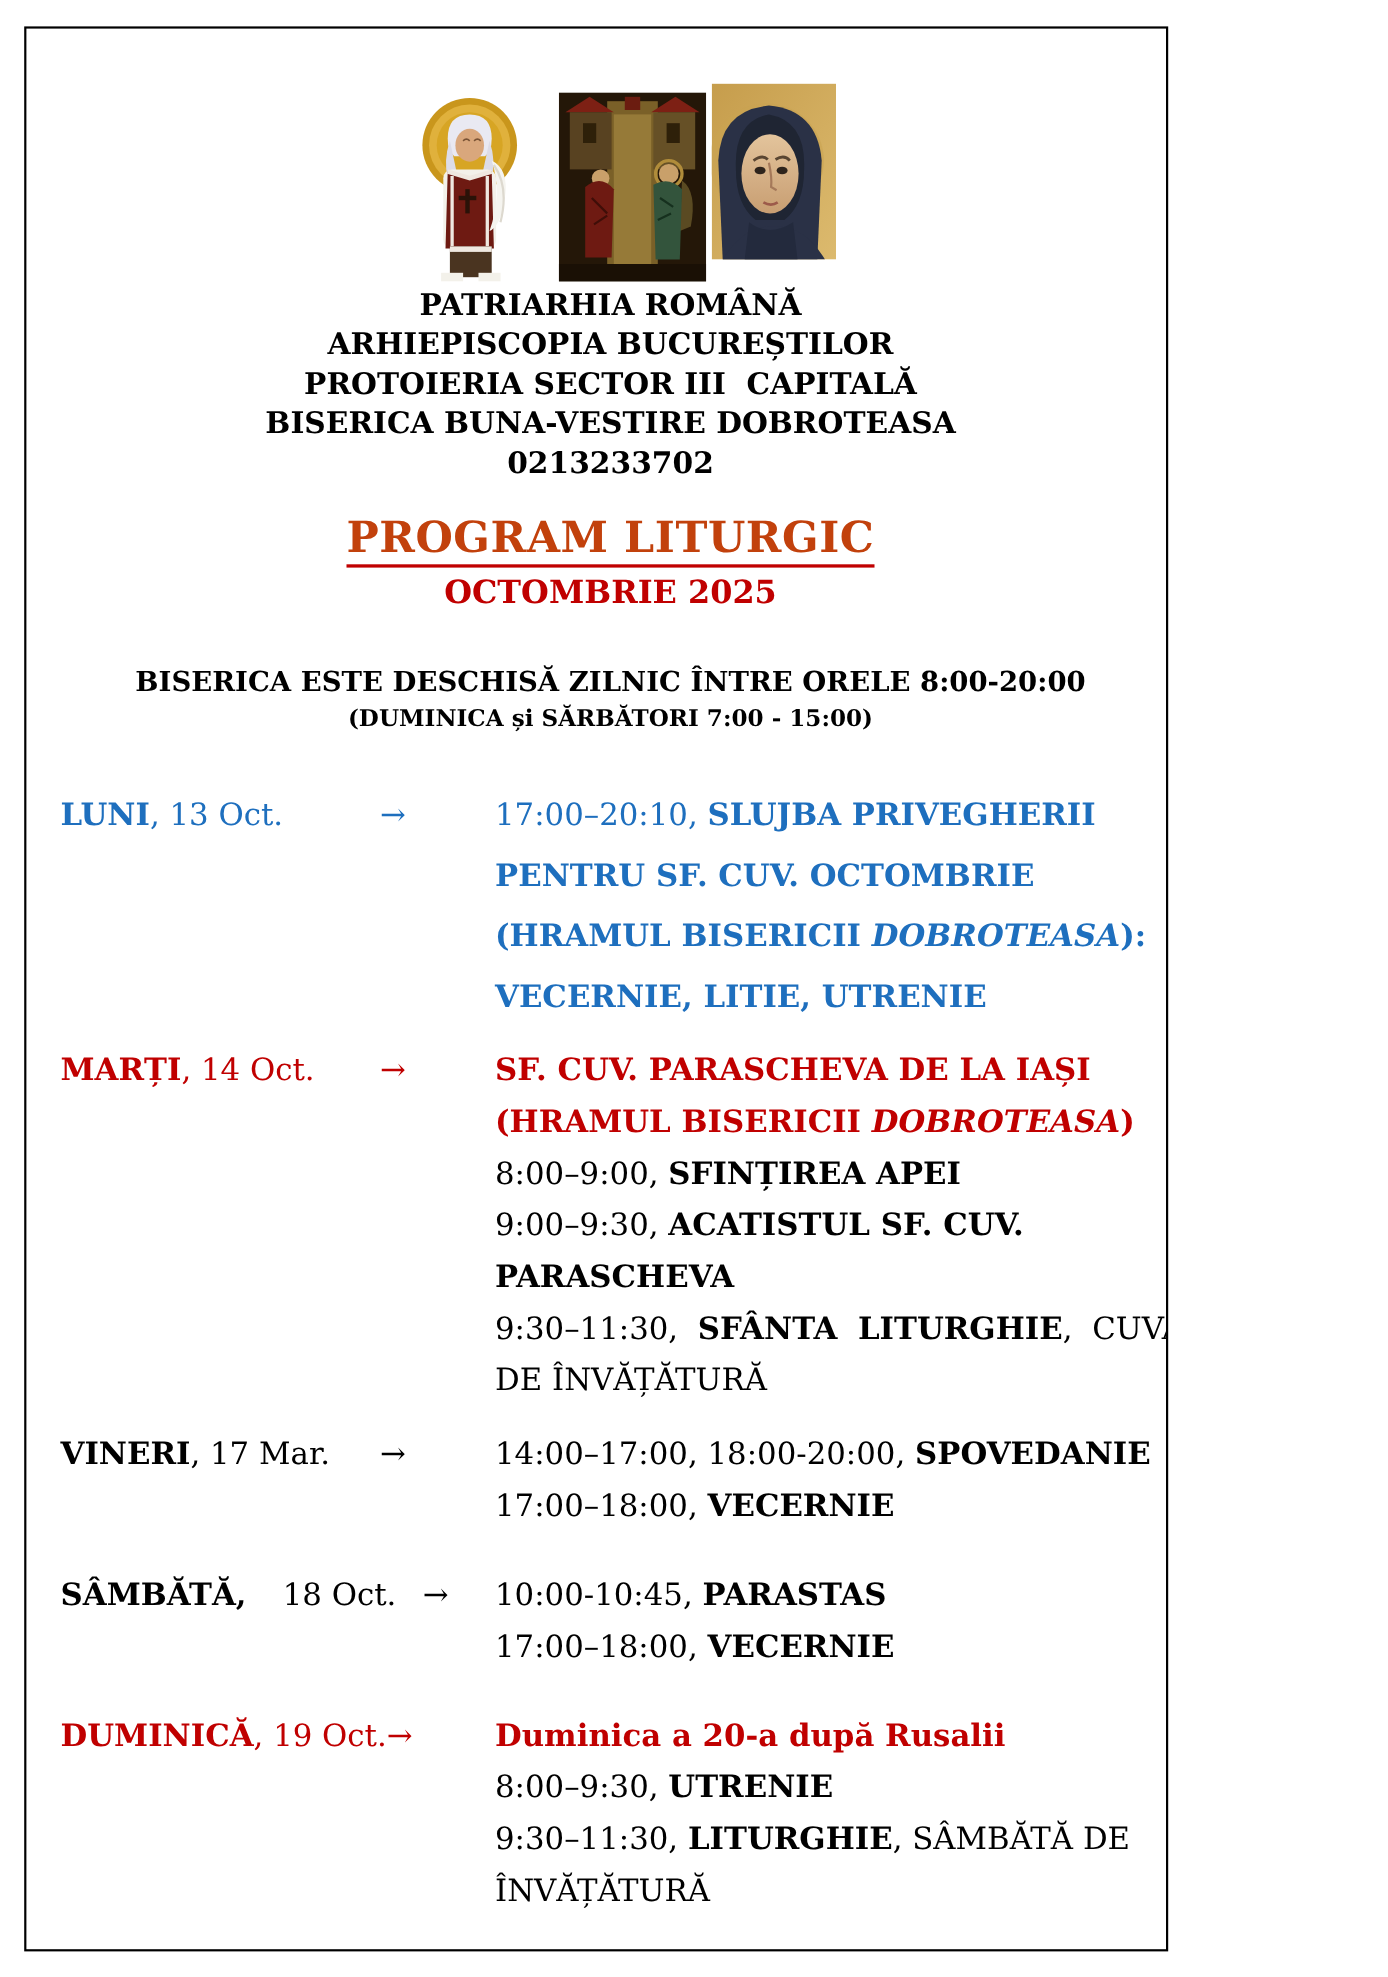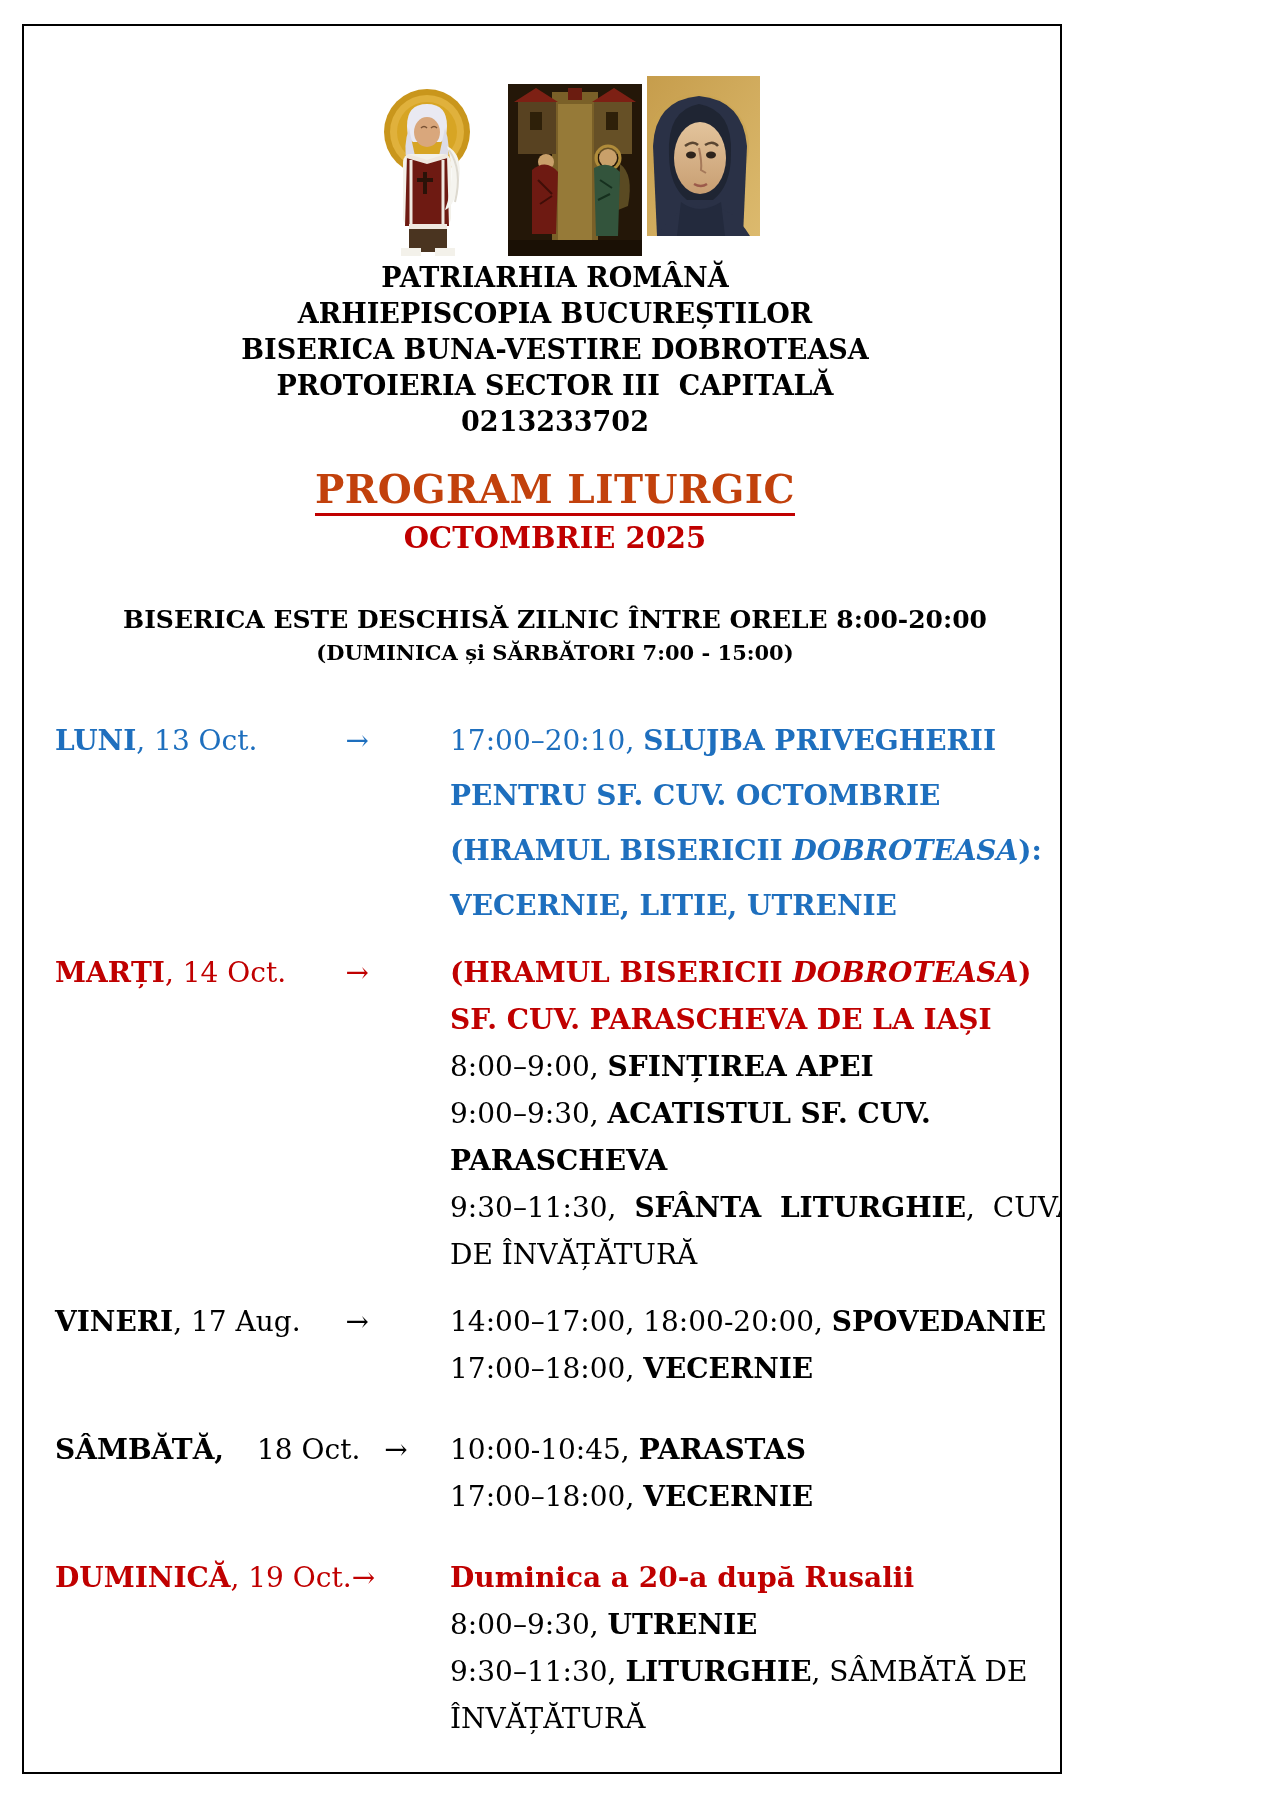--- a/index.html
+++ b/index.html
@@ -118,22 +118,22 @@
           <path d="M47 108 q7 4 13 0" stroke="#9c5a4a" stroke-width="2.5" fill="none"></path>
           <path d="M10 160 Q30 128 56 130 Q84 128 103 160 Z" fill="#2a3146"></path>
           <path d="M34 126 Q52 140 74 126 L78 160 L30 160 Z" fill="#232a3d"></path>
         </svg>
       </span>
     </div>
 
     <div class="org">
       <div>PATRIARHIA ROMÂNĂ</div>
       <div>ARHIEPISCOPIA BUCUREȘTILOR</div>
+      <div>PROTOIERIA SECTOR III&nbsp; CAPITALĂ</div>
       <div>BISERICA BUNA-VESTIRE DOBROTEASA</div>
-      <div>PROTOIERIA SECTOR III&nbsp; CAPITALĂ</div>
       <div>0213233702</div>
     </div>
 
     <div class="title-wrap">
       <span class="title">PROGRAM LITURGIC</span>
     </div>
     <div class="subtitle">OCTOMBRIE 2025</div>
 
     <div class="notice">
       <div class="l1">BISERICA ESTE DESCHISĂ ZILNIC ÎNTRE ORELE 8:00-20:00</div>
@@ -146,31 +146,31 @@
           <div class="linescell">
             <div class="sline" style="color: rgb(30, 111, 190);"><span>17:00–20:10, </span><span class="b">SLUJBA PRIVEGHERII</span></div>
             <div class="sline" style="color: rgb(30, 111, 190);"><span class="b">PENTRU SF. CUV. OCTOMBRIE</span></div>
             <div class="sline" style="color: rgb(30, 111, 190);"><span class="b">(HRAMUL BISERICII </span><span class="b i">DOBROTEASA</span><span class="b">):</span></div>
             <div class="sline" style="color: rgb(30, 111, 190);"><span class="b">VECERNIE, LITIE, UTRENIE</span></div>
           </div>
         </div>
         <div class="srow">
           <div class="daycell" style="color: rgb(192, 0, 0);"><span class="b">MARȚI</span><span>, 14 Oct.</span><span class="arrow">→</span></div>
           <div class="linescell">
+            <div class="sline" style="color: rgb(192, 0, 0);"><span class="b">SF. CUV. PARASCHEVA DE LA IAȘI</span></div>
             <div class="sline" style="color: rgb(192, 0, 0);"><span class="b">(HRAMUL BISERICII </span><span class="b i">DOBROTEASA</span><span class="b">)</span></div>
-            <div class="sline" style="color: rgb(192, 0, 0);"><span class="b">SF. CUV. PARASCHEVA DE LA IAȘI</span></div>
             <div class="sline" style="color: rgb(0, 0, 0);"><span>8:00–9:00, </span><span class="b">SFINȚIREA APEI</span></div>
             <div class="sline" style="color: rgb(0, 0, 0);"><span>9:00–9:30, </span><span class="b">ACATISTUL SF. CUV.</span></div>
             <div class="sline" style="color: rgb(0, 0, 0);"><span class="b">PARASCHEVA</span></div>
             <div class="sline spread" style="color: rgb(0, 0, 0);"><span>9:30–11:30, </span><span class="b">SFÂNTA LITURGHIE</span><span>, CUVÂNT</span></div>
             <div class="sline" style="color: rgb(0, 0, 0);"><span>DE ÎNVĂȚĂTURĂ</span></div>
           </div>
         </div>
         <div class="srow">
-          <div class="daycell" style="color: rgb(0, 0, 0);"><span class="b">VINERI</span><span>, 17 Aug.</span><span class="arrow">→</span></div>
+          <div class="daycell" style="color: rgb(0, 0, 0);"><span class="b">VINERI</span><span>, 17 Mar.</span><span class="arrow">→</span></div>
           <div class="linescell">
             <div class="sline" style="color: rgb(0, 0, 0);"><span>14:00–17:00, 18:00-20:00, </span><span class="b">SPOVEDANIE</span></div>
             <div class="sline" style="color: rgb(0, 0, 0);"><span>17:00–18:00, </span><span class="b">VECERNIE</span></div>
           </div>
         </div>
         <div class="srow">
           <div class="daycell" style="color: rgb(0, 0, 0); gap: 24px;"><span class="b">SÂMBĂTĂ,</span><span> 18 Oct.</span><span class="arrow">→</span></div>
           <div class="linescell">
             <div class="sline" style="color: rgb(0, 0, 0);"><span>10:00-10:45, </span><span class="b">PARASTAS</span></div>
             <div class="sline" style="color: rgb(0, 0, 0);"><span>17:00–18:00, </span><span class="b">VECERNIE</span></div>

